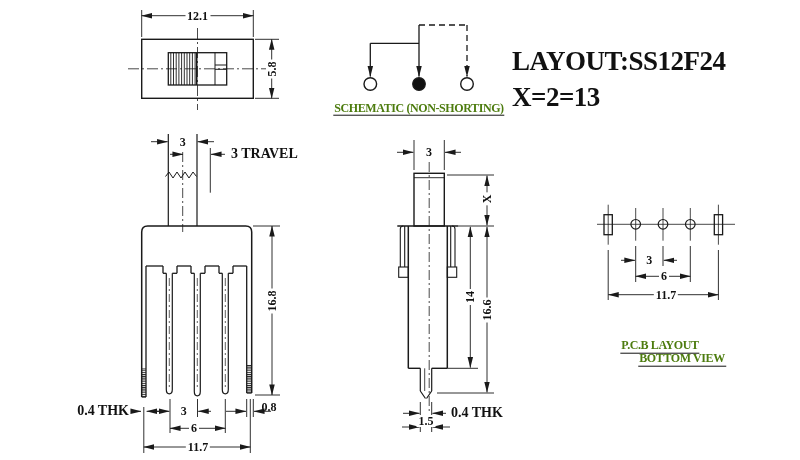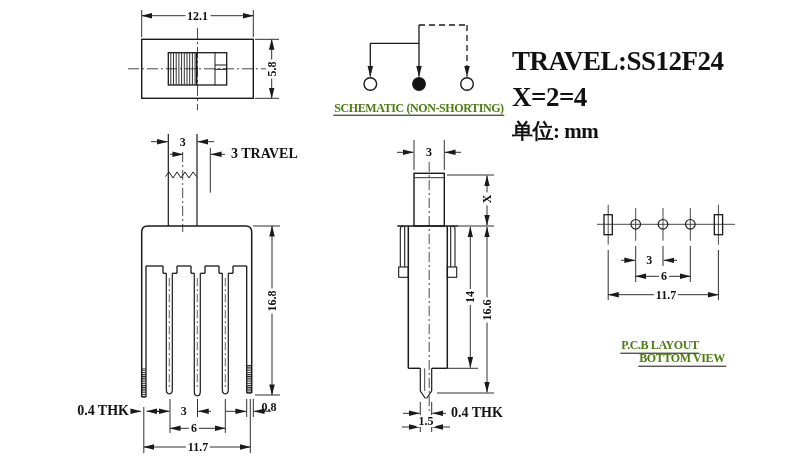--- a/index.html
+++ b/index.html
@@ -271,17 +271,16 @@
   <div class="lbl" style="left:426px;top:421px;">1.5</div>
 
   <div class="caption" style="left:419px;top:108.5px;">SCHEMATIC (NON-SHORTING)</div>
 
   <div class="lbl" style="left:649.3px;top:260px;">3</div>
   <div class="lbl" style="left:664px;top:276.3px;">6</div>
   <div class="lbl" style="left:666px;top:294.7px;">11.7</div>
   <div class="caption" style="left:660px;top:346px;">P.C.B LAYOUT</div>
   <div class="caption" style="left:659px;top:359px;margin-left:23px;">BOTTOM VIEW</div>
 
-  <div class="title-line t1" style="left:512px;top:46px;">TRAVEL:SS12F24</div>
-  <div class="title-line t2" style="left:512px;top:82px;">X=2=4</div>
-  <div class="title-line t3" style="left:512px;top:117px;">单位: mm</div>
+  <div class="title-line t1" style="left:512px;top:46px;">LAYOUT:SS12F24</div>
+  <div class="title-line t2" style="left:512px;top:82px;">X=2=13</div>
 
 </div>
 
 </body></html>

